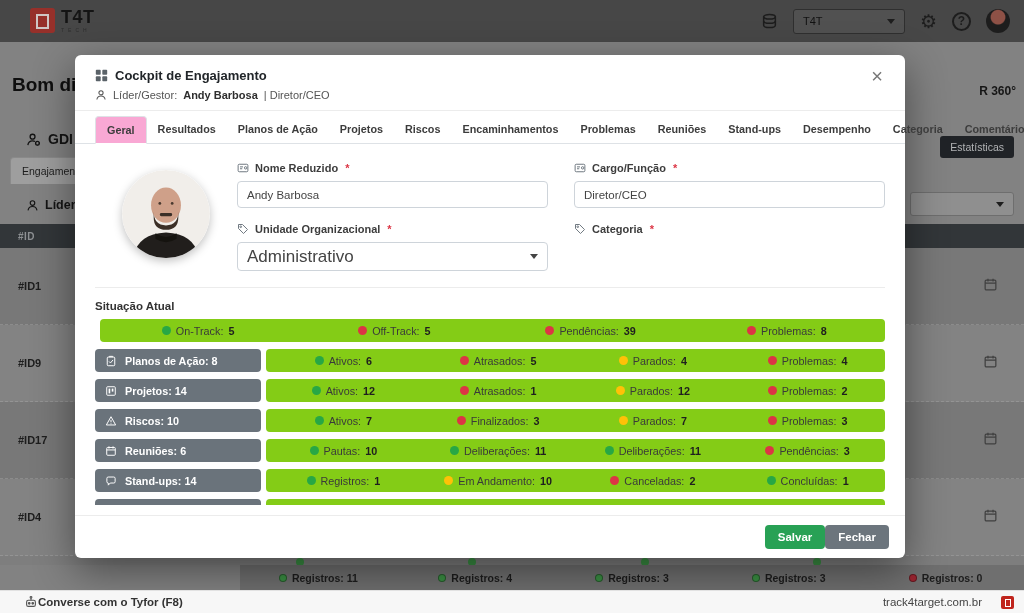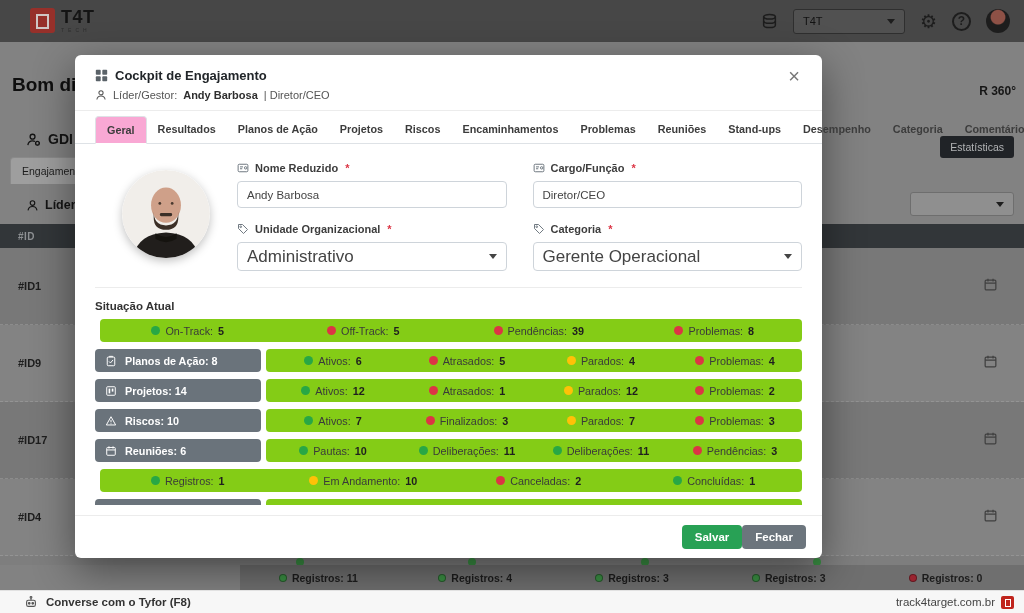--- a/index.html
+++ b/index.html
@@ -53,28 +53,28 @@
   .sliver .dot{position:absolute;top:2px;width:8px;height:8px;border-radius:50%;background:#3a8f43;}
   .reg-row{position:absolute;left:240px;right:0;top:565px;height:26px;background:#6f6f6f;
            display:flex;align-items:center;}
   .reg{flex:1;display:flex;align-items:center;justify-content:center;gap:5px;
        font-size:10.5px;font-weight:bold;color:#1c1c1c;}
   .reg .dot{width:8px;height:8px;border-radius:50%;border:1px solid rgba(0,0,0,.35);box-sizing:border-box;}
 
   
   .bottombar{position:absolute;left:0;right:0;bottom:0;height:22px;background:#f7f7f7;
              border-top:1px solid #e2e2e2;display:flex;align-items:center;padding:0 10px;z-index:8;}
-  .chat{display:flex;align-items:center;gap:8px;margin-left:14px;font-size:11.5px;font-weight:bold;color:#333;}
+  .chat{display:flex;align-items:center;margin-left:14px;font-size:11.5px;font-weight:bold;color:#333;}
   .chat svg{color:#555;}
-  .site{margin-left:auto;display:flex;align-items:center;gap:6px;font-size:11.5px;color:#444;}
+  .site{margin-left:auto;display:flex;align-items:center;gap:19px;font-size:11.5px;color:#444;}
   .site-logo{width:13px;height:13px;background:#c0251d;border-radius:2px;position:relative;}
   .site-logo::after{content:"";position:absolute;left:3.5px;top:3px;width:4px;height:6px;border:1.5px solid #fff;}
 
   
-  .modal{position:absolute;left:75px;top:55px;width:747px;height:503px;background:#fff;
+  .modal{position:absolute;left:75px;top:55px;width:830px;height:503px;background:#fff;
          border-radius:6px;box-shadow:0 12px 42px rgba(0,0,0,.45);z-index:5;
          display:flex;flex-direction:column;box-sizing:border-box;}
   .m-head{padding:13px 20px 9px;border-bottom:1px solid #ececec;position:relative;}
   .m-title{display:flex;align-items:center;gap:7px;font-size:13px;font-weight:bold;color:#212529;}
   .m-title svg{color:#5a6268;}
   .m-sub{margin-top:6px;display:flex;align-items:center;gap:6px;font-size:11px;color:#555;}
   .m-sub b{color:#2e2e2e;}
   .m-close{position:absolute;right:16px;top:10px;font-size:20px;color:#777;background:none;border:none;
            cursor:pointer;line-height:1;font-family:inherit;}
   .tabs{display:flex;padding:0 20px;border-bottom:1px solid #dee2e6;margin-top:5px;}
@@ -321,24 +321,20 @@
             </div>
             <input class="tinput" value="Diretor/CEO" style="">
             <div class="flabel">
               <svg width="12" height="12" viewBox="0 0 16 16" fill="none" stroke="currentColor" stroke-width="1.3">
                 <path d="M2 2h5.3L14 8.7 8.7 14 2 7.3Z"></path>
                   <circle cx="5" cy="5" r="1.1"></circle>
               </svg>
               <span>Categoria</span>
                 <span class="req">*</span>
             </div>
-            <div class="tselect">
-              <span>Gerente Operacional</span>
-              <span class="caret"></span>
-            </div>
           </div>
         </div>
       </div>
 
       <div class="divider"></div>
       <div class="sit-title">Situação Atual</div>
       <div>
           <div class="srow">
             <div class="srow-bar">
               <div class="stat">
@@ -484,20 +480,26 @@
                 <b>11</b>
               </div>
               <div class="stat">
                 <span class="dot" style="background:#dc3545"></span>
                 <span>Pendências:</span>
                 <b>3</b>
               </div>
             </div>
           </div>
           <div class="srow">
+            <div class="srow-label">
+              <svg width="12" height="12" viewBox="0 0 16 16" fill="none" stroke="currentColor" stroke-width="1.3">
+                <path d="M2.5 4.5a1.8 1.8 0 0 1 1.8-1.8h7.4a1.8 1.8 0 0 1 1.8 1.8v4.4a1.8 1.8 0 0 1-1.8 1.8H7l-2.6 2.8v-2.8H4.3a1.8 1.8 0 0 1-1.8-1.8Z"></path>
+              </svg>
+              <span>Stand-ups: 14</span>
+            </div>
             <div class="srow-bar">
               <div class="stat">
                 <span class="dot" style="background:#28a745"></span>
                 <span>Registros:</span>
                 <b>1</b>
               </div>
               <div class="stat">
                 <span class="dot" style="background:#ffc107"></span>
                 <span>Em Andamento:</span>
                 <b>10</b>

